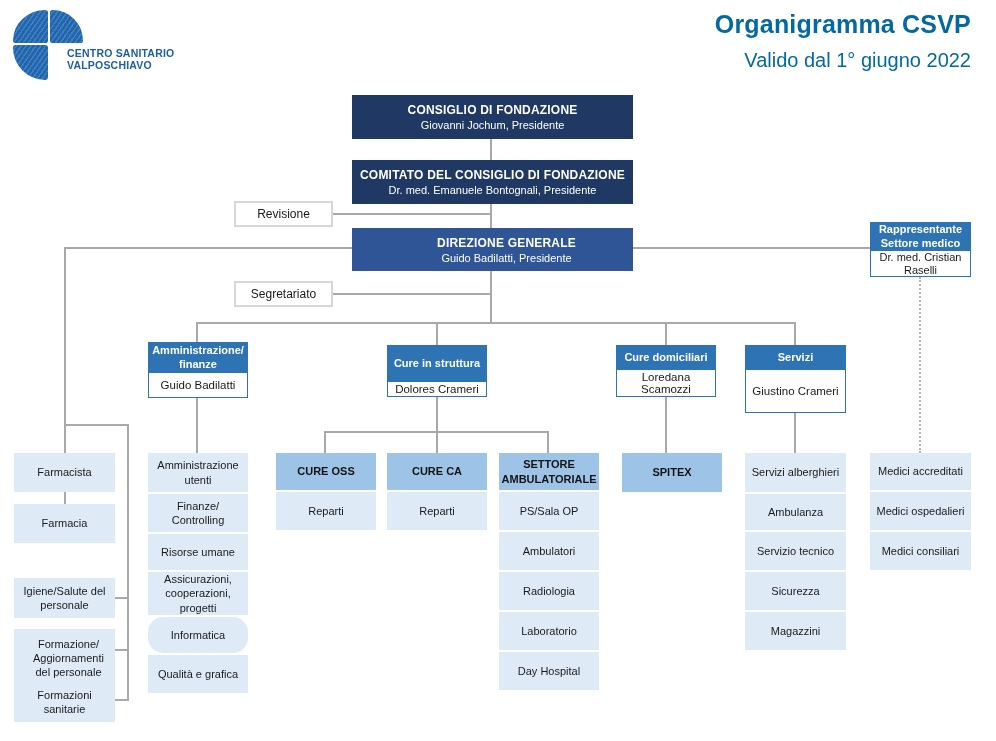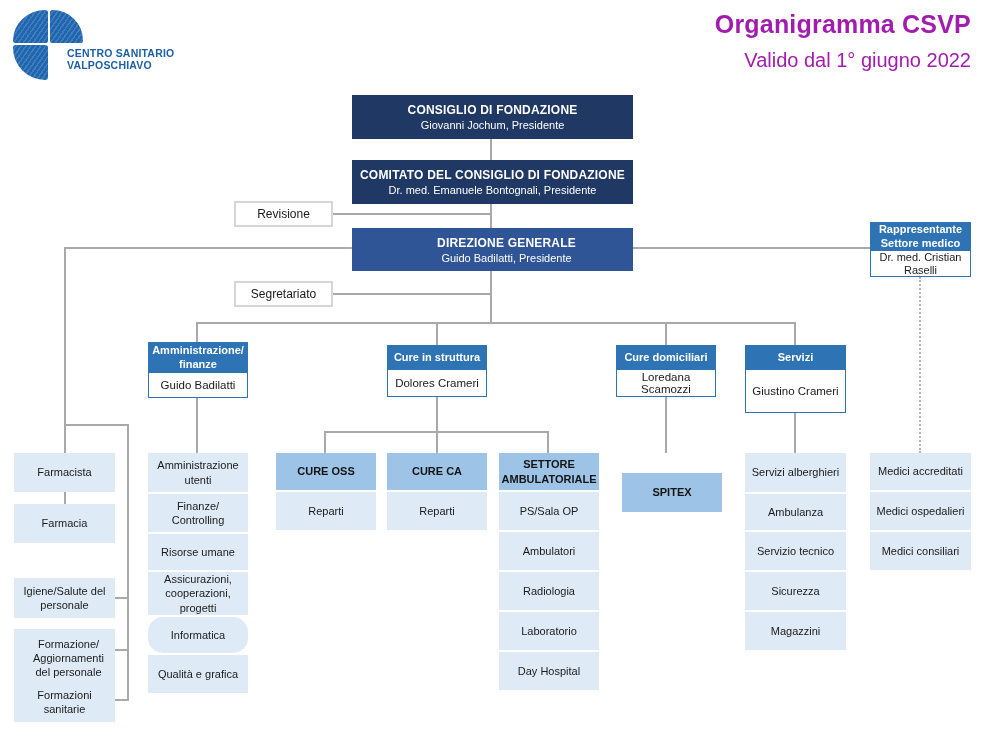--- a/index.html
+++ b/index.html
@@ -7,21 +7,21 @@
   body { font-family:"Liberation Sans", sans-serif; }
   .canvas { position:relative; width:996px; height:741px; background:#ffffff; overflow:hidden; }
 
   
   .logo-mark { position:absolute; }
   .petal { position:absolute; background:repeating-linear-gradient(125deg,#2166ad 0 2.5px,#3f7fc0 2.5px 4px); }
   .petal.tl { border-radius:95% 8% 8% 8%; }
   .petal.tr { border-radius:8% 95% 8% 8%; }
   .petal.bl { border-radius:8% 8% 8% 95%; }
   .logo-text { position:absolute; color:#1c5fa8; font-weight:bold; font-size:10.5px; line-height:1.15; letter-spacing:.2px;margin-left:14px; }
-  .title { position:absolute; right:25px; top:10px; text-align:right; color:#a21caf; }
+  .title { position:absolute; right:25px; top:10px; text-align:right; color:#0369a1; }
   .title .t1 { font-size:25px; font-weight:bold; letter-spacing:.2px; }
   .title .t2 { font-size:20px; margin-top:10px; }
 
   
   .box { position:absolute; display:flex; flex-direction:column; align-items:center; justify-content:center; text-align:center; }
   .navy  { background:#1f3864; color:#fff; }
   .blue  { background:#2f5597; color:#fff;padding-left:28px; }
   .navy .bt, .blue .bt { font-size:12px; font-weight:bold; letter-spacing:.2px; }
   .navy .bp, .blue .bp { font-size:11px; margin-top:2px; }
   .plain { background:#fff; border:2px solid #d6d6d6; color:#1a1a1a; font-size:12px; }
@@ -115,21 +115,21 @@
   <div class="dept" style="left:870px;top:222px;width:101px;height:55px;">
     <div class="dh" style="height:28px;">Rappresentante Settore medico</div>
     <div class="dp" style="font-size:11px;line-height:1.2;">Dr. med. Cristian Raselli</div>
   </div>
 
   <div class="dept" style="left:148px;top:342px;width:100px;height:56px;">
     <div class="dh" style="height:30px;">Amministrazione/ finanze</div>
     <div class="dp">Guido Badilatti</div>
   </div>
   <div class="dept" style="left:387px;top:345px;width:100px;height:52px;">
-    <div class="dh" style="height:24px;">Cure in struttura</div>
+    <div class="dh" style="height:36px;">Cure in struttura</div>
     <div class="dp">Dolores Crameri</div>
   </div>
   <div class="dept" style="left:616px;top:345px;width:100px;height:52px;">
     <div class="dh" style="height:24px;">Cure domiciliari</div>
     <div class="dp">Loredana Scamozzi</div>
   </div>
   <div class="dept" style="left:745px;top:345px;width:101px;height:68px;">
     <div class="dh" style="height:24px;">Servizi</div>
     <div class="dp">Giustino Crameri</div>
   </div>
@@ -153,21 +153,21 @@
   <div class="box mid" style="left:387px;top:453px;width:100px;height:37px;">CURE CA</div>
   <div class="box pale" style="left:387px;top:492px;width:100px;height:38px;">Reparti</div>
 
   <div class="box mid" style="left:499px;top:453px;width:100px;height:37px;">SETTORE AMBULATORIALE</div>
   <div class="box pale" style="left:499px;top:492px;width:100px;height:38px;">PS/Sala OP</div>
   <div class="box pale" style="left:499px;top:532px;width:100px;height:38px;">Ambulatori</div>
   <div class="box pale" style="left:499px;top:572px;width:100px;height:38px;">Radiologia</div>
   <div class="box pale" style="left:499px;top:612px;width:100px;height:38px;">Laboratorio</div>
   <div class="box pale" style="left:499px;top:652px;width:100px;height:38px;">Day Hospital</div>
 
-  <div class="box mid" style="left:622px;top:473px;width:100px;height:39px;">SPITEX</div>
+  <div class="box mid" style="left:622px;top:453px;width:100px;height:39px;">SPITEX</div>
 
   <div class="box pale" style="left:745px;top:453px;width:101px;height:39px;">Servizi alberghieri</div>
   <div class="box pale" style="left:745px;top:494px;width:101px;height:36px;">Ambulanza</div>
   <div class="box pale" style="left:745px;top:532px;width:101px;height:38px;">Servizio tecnico</div>
   <div class="box pale" style="left:745px;top:572px;width:101px;height:38px;">Sicurezza</div>
   <div class="box pale" style="left:745px;top:612px;width:101px;height:38px;">Magazzini</div>
 
   <div class="box pale" style="left:870px;top:453px;width:101px;height:37px;">Medici accreditati</div>
   <div class="box pale" style="left:870px;top:492px;width:101px;height:38px;">Medici ospedalieri</div>
   <div class="box pale" style="left:870px;top:532px;width:101px;height:38px;">Medici consiliari</div>

